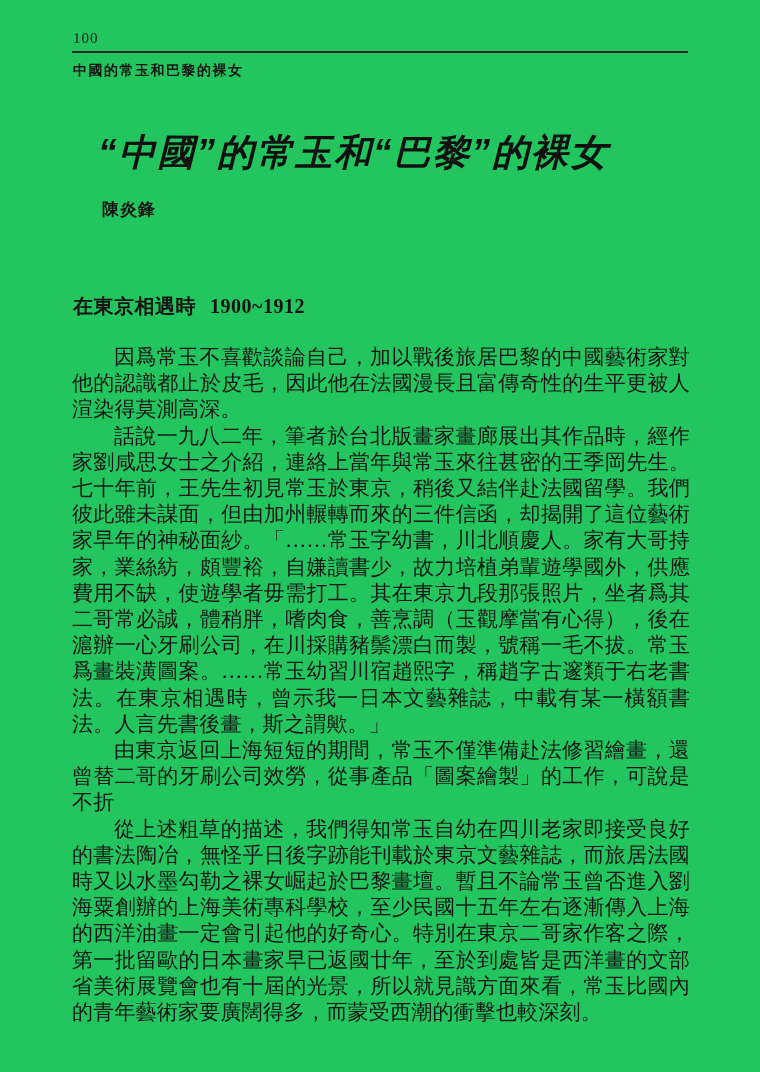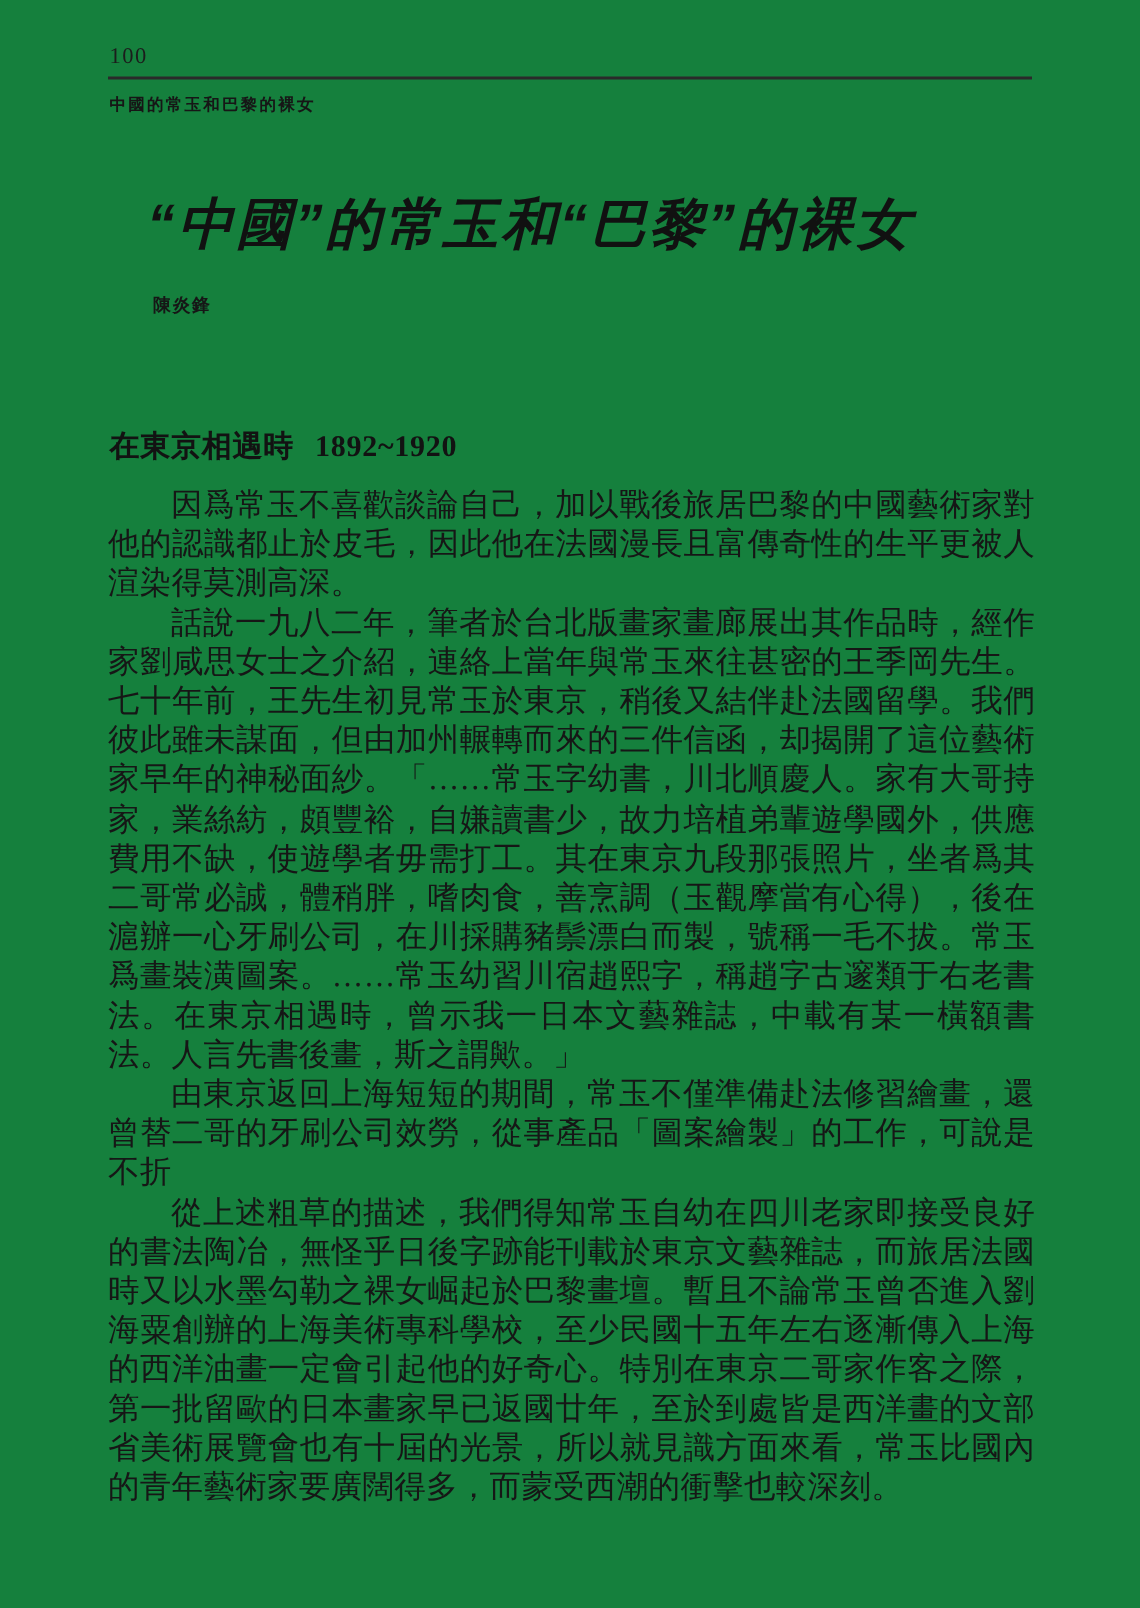--- a/index.html
+++ b/index.html
@@ -4,21 +4,21 @@
 <style>
   html, body {
     margin: 0;
     padding: 0;
     background: #ffffff;
   }
   .page {
     position: relative;
     width: 760px;
     height: 1072px;
-    background: #15803d;
+    background: #22c55e;
     color: #1a1a1a;
     overflow: hidden;
     font-family: "Liberation Serif", "DejaVu Serif", serif;
     box-sizing: border-box;
     padding: 30px 72px 0 72px;
   }
   .page-number {
     font-family: "Liberation Serif", "DejaVu Serif", serif;
     font-size: 15px;
     letter-spacing: 1px;
@@ -27,59 +27,59 @@
   }
   .header-rule {
     width: 616px;
     height: 0;
     border-top: 2px solid #2a2a2a;
     margin: 0;
   }
   .running-header {
     font-family: "Liberation Sans", "DejaVu Sans", sans-serif;
     font-weight: bold;
-    font-size: 11px;
+    font-size: 14px;
     letter-spacing: 1.5px;
     color: #161616;
     margin: 9px 0 0 1px;
   }
   .article-title {
     font-family: "Liberation Sans", "DejaVu Sans", sans-serif;
     font-weight: bold;
     font-size: 37px;
     letter-spacing: 2px;
     color: #111111;
     margin: 48px 0 0 26px;
     white-space: nowrap;
     font-style: italic;
   }
   .article-author {
     font-family: "Liberation Sans", "DejaVu Sans", sans-serif;
     font-weight: bold;
-    font-size: 12px;
+    font-size: 17px;
     letter-spacing: 1px;
     color: #161616;
     margin: 20px 0 0 30px;
   }
   .section-heading {
     font-family: "Liberation Sans", "DejaVu Sans", sans-serif;
     font-weight: bold;
     font-size: 20px;
     letter-spacing: 0.5px;
     color: #121212;
     margin: 72px 0 0 1px;
   }
   .section-heading .period {
     font-family: "Liberation Serif", "DejaVu Serif", serif;
     font-weight: bold;
     margin-left: 14px;
     letter-spacing: 0.5px;
   }
   .body-text {
-    margin-top: 12px;
+    margin-top: 24px;
     width: 618px;
   }
   .body-text p {
     font-family: "Liberation Serif", "DejaVu Serif", serif;
     font-size: 21px;
     line-height: 26.2px;
     letter-spacing: 0.2px;
     color: #161616;
     text-align: justify;
     text-indent: 2em;
@@ -96,21 +96,21 @@
 
   <div class="header-rule"></div>
 
   <div class="running-header">中國的常玉和巴黎的裸女</div>
 
   <h1 class="article-title">“中國”的常玉和“巴黎”的裸女</h1>
 
   <div class="article-author">陳炎鋒</div>
 
   <h2 class="section-heading">
-    <span>在東京相遇時</span><span class="period">1892~1920</span>
+    <span>在東京相遇時</span><span class="period">1900~1912</span>
   </h2>
 
   <div class="body-text">
     <p>因爲常玉不喜歡談論自己，加以戰後旅居巴黎的中國藝術家對他的認識都止於皮毛，因此他在法國漫長且富傳奇性的生平更被人渲染得莫測高深。</p>
     <p>話說一九八二年，筆者於台北版畫家畫廊展出其作品時，經作家劉咸思女士之介紹，連絡上當年與常玉來往甚密的王季岡先生。七十年前，王先生初見常玉於東京，稍後又結伴赴法國留學。我們彼此雖未謀面，但由加州輾轉而來的三件信函，却揭開了這位藝術家早年的神秘面紗。「……常玉字幼書，川北順慶人。家有大哥持家，業絲紡，頗豐裕，自嫌讀書少，故力培植弟輩遊學國外，供應費用不缺，使遊學者毋需打工。其在東京九段那張照片，坐者爲其二哥常必誠，體稍胖，嗜肉食，善烹調（玉觀摩當有心得），後在滬辦一心牙刷公司，在川採購豬鬃漂白而製，號稱一毛不拔。常玉爲畫裝潢圖案。……常玉幼習川宿趙熙字，稱趙字古邃類于右老書法。在東京相遇時，曾示我一日本文藝雜誌，中載有某一橫額書法。人言先書後畫，斯之謂歟。」</p>
     <p>由東京返回上海短短的期間，常玉不僅準備赴法修習繪畫，還曾替二哥的牙刷公司效勞，從事產品「圖案繪製」的工作，可說是不折</p>
     <p>從上述粗草的描述，我們得知常玉自幼在四川老家即接受良好的書法陶冶，無怪乎日後字跡能刊載於東京文藝雜誌，而旅居法國時又以水墨勾勒之裸女崛起於巴黎畫壇。暫且不論常玉曾否進入劉海粟創辦的上海美術專科學校，至少民國十五年左右逐漸傳入上海的西洋油畫一定會引起他的好奇心。特別在東京二哥家作客之際，第一批留歐的日本畫家早已返國廿年，至於到處皆是西洋畫的文部省美術展覽會也有十屆的光景，所以就見識方面來看，常玉比國內的青年藝術家要廣闊得多，而蒙受西潮的衝擊也較深刻。</p>
   </div>
 
 </div>

